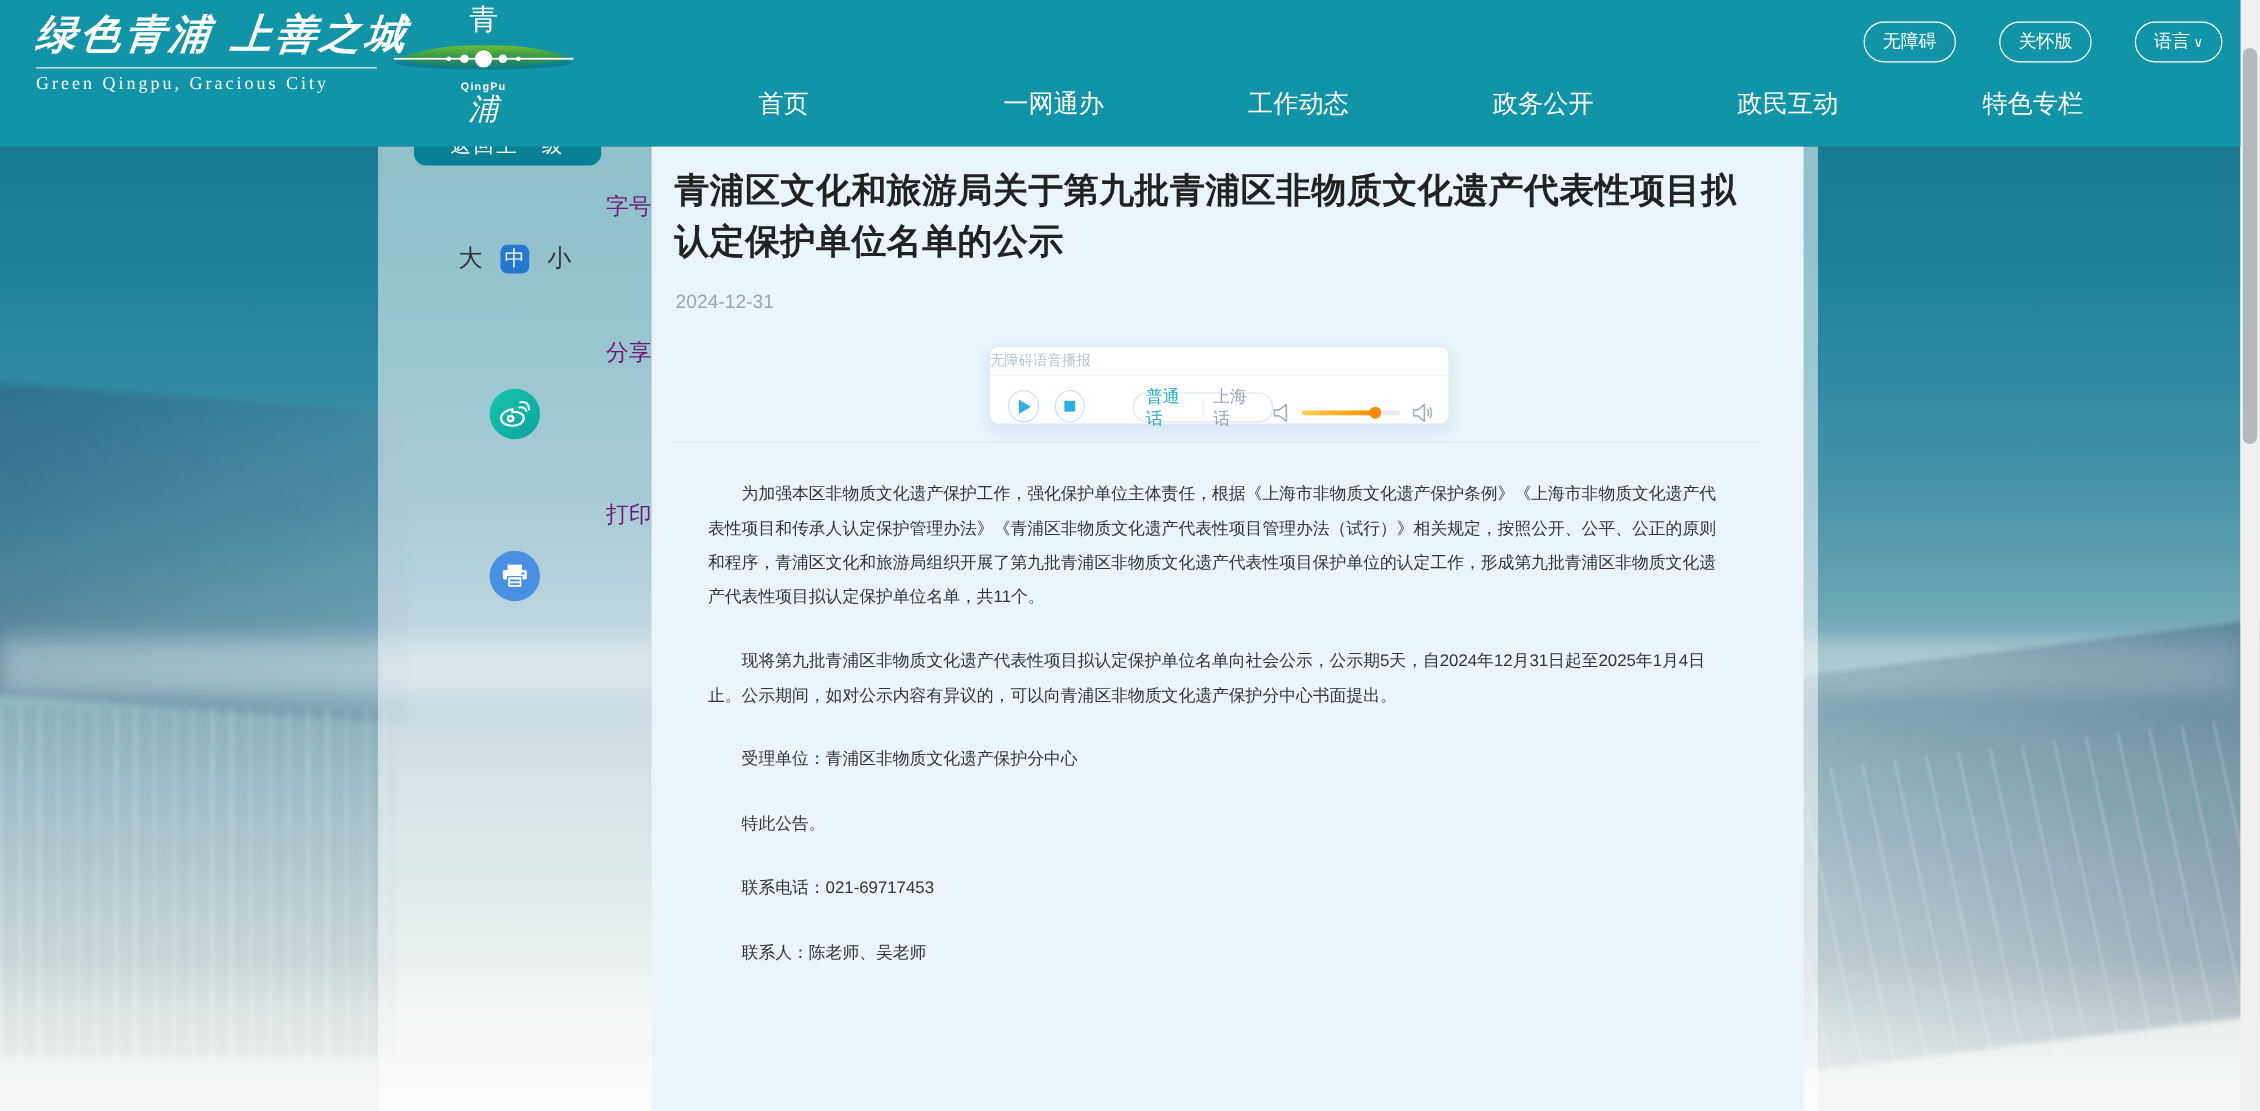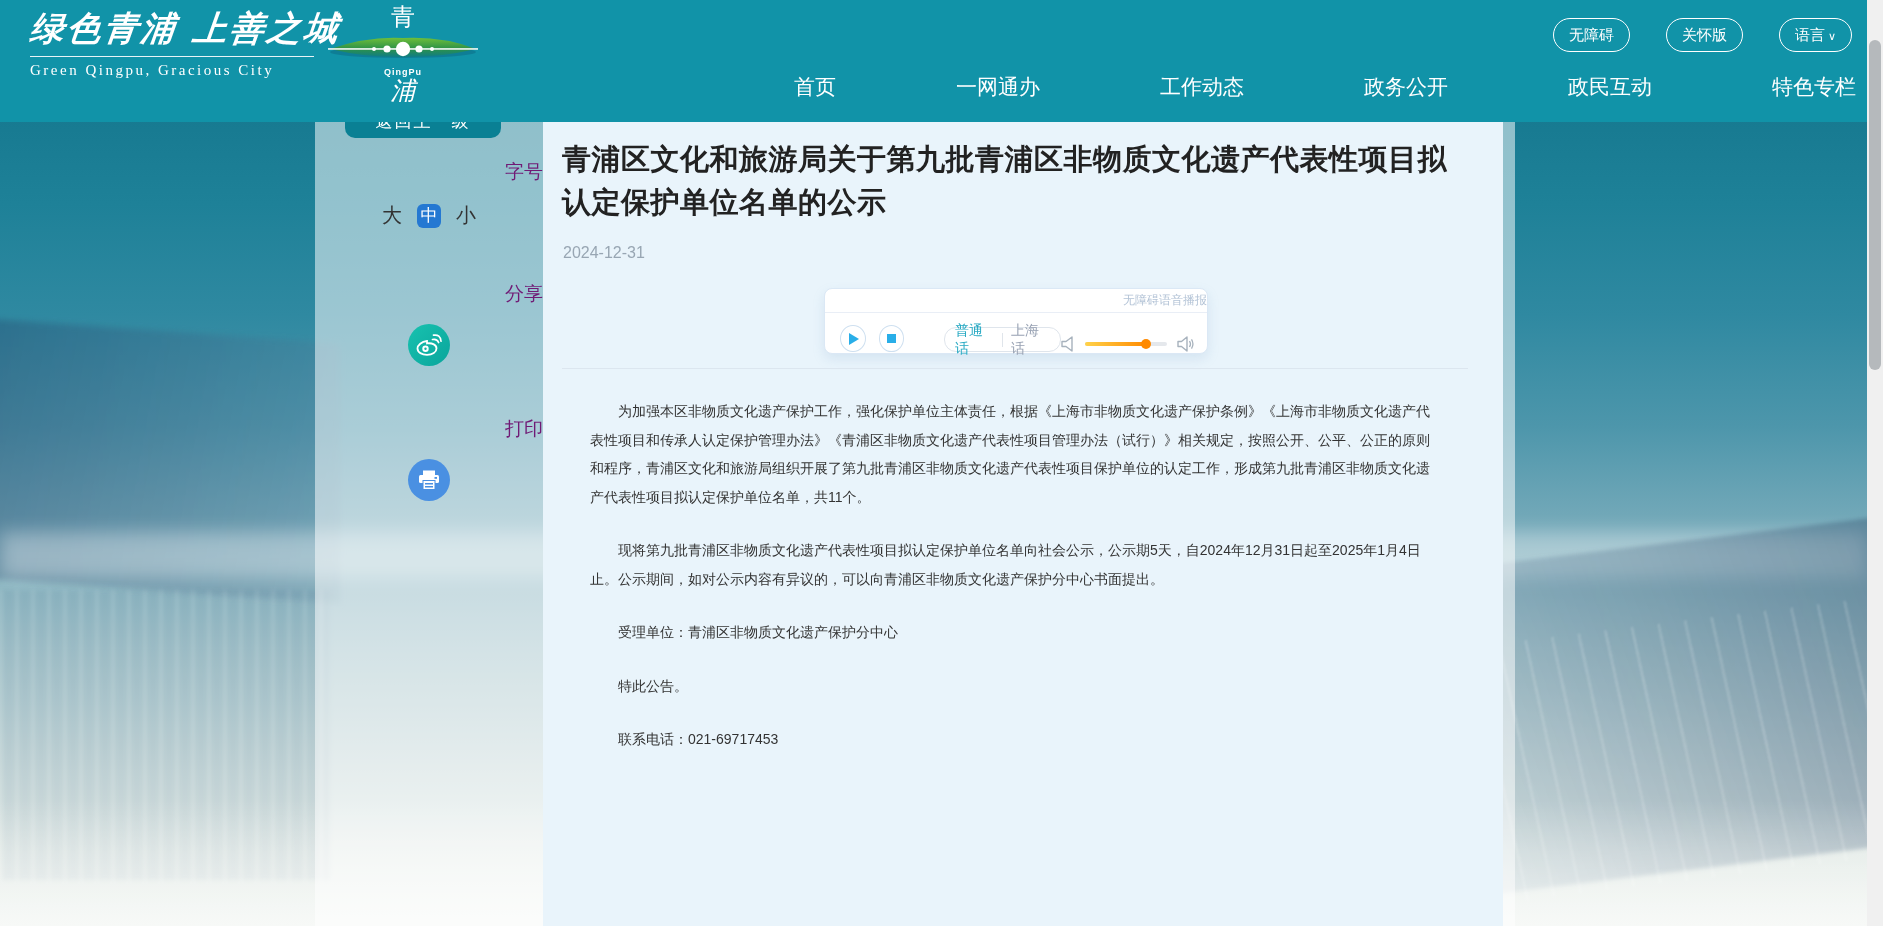--- a/index.html
+++ b/index.html
@@ -31,21 +31,21 @@
   
   .glass{position:absolute;left:315px;top:122px;width:1200px;height:804px;background:rgba(255,255,255,.52);}
   .panel{position:absolute;left:543px;top:122px;width:960px;height:804px;background:#e9f4fb;overflow:hidden;}
   .article-title{margin:0;position:absolute;left:19px;top:16px;width:906px;
       font-size:29px;line-height:43px;font-weight:700;color:#222;letter-spacing:.5px;}
   .article-date{position:absolute;left:20px;top:122px;font-size:16px;color:#98a6b3;}
 
   
   .player{position:absolute;left:281px;top:166px;width:382px;height:64px;background:#ffffff;
       border:1px solid #dbe8f5;border-radius:8px;box-shadow:0 5px 12px rgba(120,160,200,.18);}
-  .player-title{height:23px;line-height:23px;text-align:right;font-size:12px;color:#b3c3d6;border-bottom:1px solid #e9eef6;}
+  .player-title{height:23px;line-height:23px;text-align:left;font-size:12px;color:#b3c3d6;border-bottom:1px solid #e9eef6;}
   .player-controls{position:relative;height:39px;display:flex;align-items:flex-end;padding:0 12px 0 15px;}
   .pcirc{width:27px;height:27px;border-radius:50%;border:1px solid #cfe0f0;background:#fff;
       display:flex;align-items:center;justify-content:center;padding:0;margin-right:13px;cursor:pointer;}
   .tri{width:0;height:0;border-left:10px solid #29aee8;border-top:6px solid transparent;border-bottom:6px solid transparent;margin-left:3px;}
   .sq{width:9px;height:9px;background:#29aee8;}
   .langpill{display:flex;align-items:center;height:23px;border:1px solid #dfe5ec;border-radius:12px;
       background:#fff;padding:0 10px;margin-left:27px;font-size:14px;}
   .lang{color:#98a2b3;cursor:pointer;}
   .lang.active{color:#27a9c3;}
   .lang-div{width:1px;height:14px;background:#e0e5eb;margin:0 8px;}
@@ -70,21 +70,21 @@
   .emblem{position:absolute;left:328px;top:2px;width:150px;display:flex;flex-direction:column;align-items:center;color:#fff;}
   .emblem-top{font-size:24px;line-height:30px;}
   .emblem-sub{font-size:9px;font-weight:700;letter-spacing:1px;margin-top:1px;}
   .emblem-bottom{font-size:25px;line-height:28px;font-family:"DejaVu Serif","Liberation Serif",serif;font-style:italic;}
   .quick{position:absolute;top:18px;height:34px;display:flex;align-items:center;gap:20px;}
   .pill{height:34px;line-height:32px;box-sizing:border-box;border:1.5px solid #fff;border-radius:17px;
       background:transparent;color:#fff;font-size:15px;padding:0 15px;margin-left:16px;cursor:pointer;white-space:nowrap;}
   .pill .chev{font-size:11px;margin-left:3px;}
   .avatar{width:40px;height:40px;border-radius:50%;margin-left:16px;background:#d9e8f1;overflow:hidden;cursor:pointer;position:relative;top:-2px;}
   .nav{position:absolute;left:632px;top:72px;display:flex;}
-  .nav-item{width:204px;text-align:right;color:#fff;font-size:21px;line-height:30px;cursor:pointer;white-space:nowrap;}
+  .nav-item{width:204px;text-align:left;color:#fff;font-size:21px;line-height:30px;cursor:pointer;white-space:nowrap;}
 
   
   .back-btn{position:absolute;left:345px;top:94px;width:156px;height:44px;z-index:10;background:#0a8094;border:none;
       border-radius:10px;color:#fff;font-size:17px;letter-spacing:2px;display:flex;align-items:flex-end;justify-content:center;
       padding-bottom:5px;cursor:pointer;box-sizing:border-box;}
 
   
   .tools{position:absolute;left:315px;top:122px;width:228px;z-index:6;}
   .tool-label{text-align:right;font-size:19px;color:#701a75;}
   .lbl-font{margin-top:37px;}
@@ -150,20 +150,21 @@
     </div>
 
     <div class="divider"></div>
 
     <div class="article-body">
       <p>为加强本区非物质文化遗产保护工作，强化保护单位主体责任，根据《上海市非物质文化遗产保护条例》《上海市非物质文化遗产代表性项目和传承人认定保护管理办法》《青浦区非物质文化遗产代表性项目管理办法（试行）》相关规定，按照公开、公平、公正的原则和程序，青浦区文化和旅游局组织开展了第九批青浦区非物质文化遗产代表性项目保护单位的认定工作，形成第九批青浦区非物质文化遗产代表性项目拟认定保护单位名单，共11个。</p>
       <p>现将第九批青浦区非物质文化遗产代表性项目拟认定保护单位名单向社会公示，公示期5天，自2024年12月31日起至2025年1月4日止。公示期间，如对公示内容有异议的，可以向青浦区非物质文化遗产保护分中心书面提出。</p>
       <p>受理单位：青浦区非物质文化遗产保护分中心</p>
       <p>特此公告。</p>
       <p>联系电话：021-69717453</p>
+      <p>联系人：陈老师、吴老师</p>
     </div>
   </div>
 
   <button class="back-btn">返回上一级</button>
 
   <div class="header">
     <div class="slogan">
       <div class="slogan-cn">绿色青浦 上善之城</div>
       <div class="slogan-en">Green Qingpu, Gracious City</div>
     </div>

